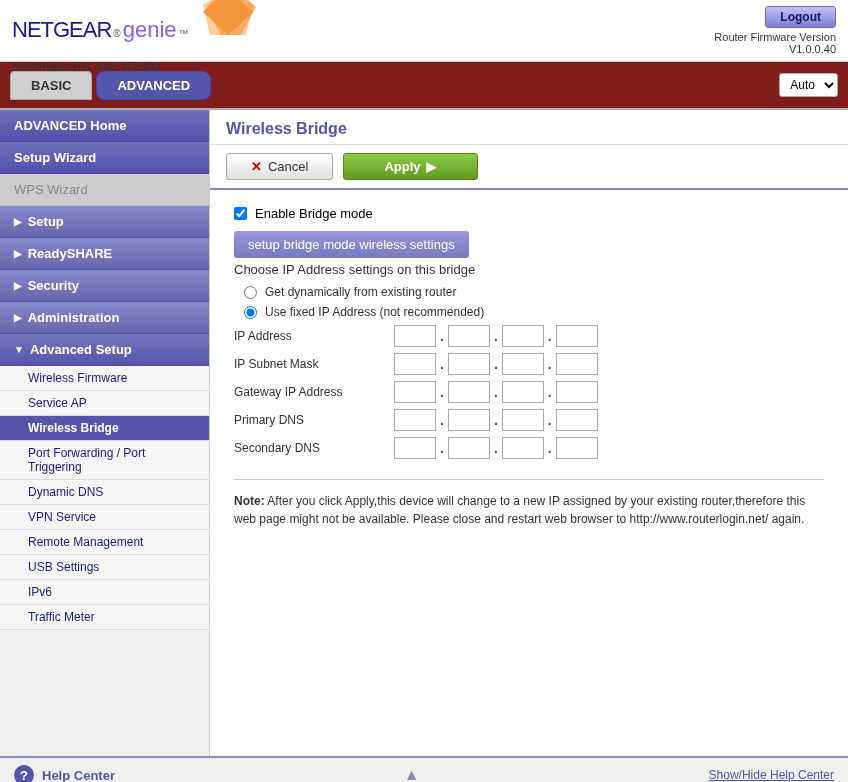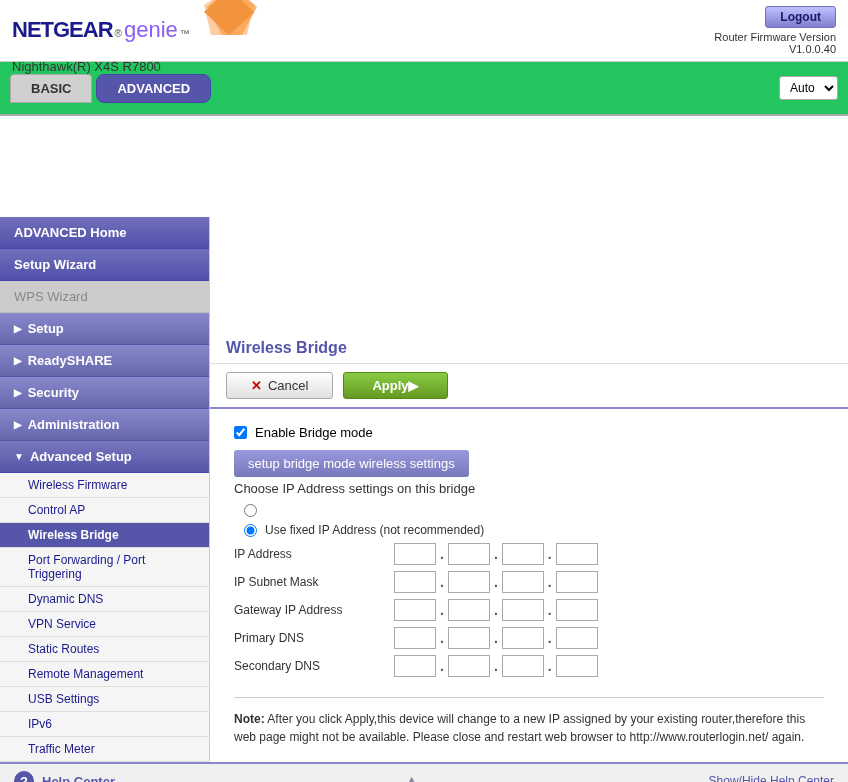--- a/index.html
+++ b/index.html
@@ -1,56 +1,56 @@
 <!DOCTYPE html>
 <html><head>
   <meta charset="utf-8">
   <style>
     * { box-sizing: border-box; margin: 0; padding: 0; }
     body { font-family: Arial, sans-serif; font-size: 13px; background: #fff; width: 848px; height: 782px; overflow: hidden; }
 
     
     .header { background: #fff; display: flex; align-items: center; justify-content: space-between; padding: 6px 12px; border-bottom: 1px solid #ccc; height: 62px; }
     .logo-area { display: flex; align-items: center; gap: 0; }
-    .logo-netgear { font-size: 22px; font-weight: bold; color: #1a1a8c; letter-spacing: -1px; }
+    .logo-netgear { font-size: 22px; font-weight: normal; color: #1a1a8c; letter-spacing: -1px; }
     .logo-genie { font-size: 22px; color: #8b5cf6; font-weight: normal; }
     .logo-r { font-size: 10px; vertical-align: super; color: #555; }
     .logo-tm { font-size: 10px; vertical-align: super; color: #555; }
     .logo-diamond { width: 55px; height: 50px; margin-left: 10px; }
     .device-name { font-size: 13px; color: #333; margin-top: 16px; }
     .header-right { text-align: right; }
     .logout-btn { background: linear-gradient(to bottom, #c0c0ff, #8080cc); border: 1px solid #7070bb; color: #1a1a6c; font-size: 12px; font-weight: bold; padding: 3px 14px; cursor: pointer; border-radius: 3px; }
     .firmware-info { font-size: 11px; color: #333; margin-top: 3px; }
 
     
-    .tab-bar { display: flex; align-items: center; background: #22c55e; border-bottom: 2px solid #aaa; height: 54px; padding: 0 10px; gap: 4px; justify-content: space-between; }
+    .tab-bar { display: flex; align-items: center; background: #7f1d1d; border-bottom: 2px solid #aaa; height: 48px; padding: 0 10px; gap: 4px; justify-content: space-between; }
     .tab-left { display: flex; gap: 4px; }
     .tab { padding: 6px 20px; border: 1px solid #aaa; border-radius: 4px 4px 0 0; font-size: 13px; font-weight: bold; cursor: pointer; background: #d0d0d0; color: #333; }
     .tab.active { background: #5555aa; color: #fff; border-color: #4444aa; border-radius: 8px; }
-    .auto-select { font-size: 12px; border: 1px solid #aaa; padding: 3px 6px; border-radius: 3px; background: #fff; cursor: pointer; }
-
-    
-    .main-layout { display: flex; height: calc(782px - 62px - 38px - 36px); align-items: flex-end; }
+    .auto-select { font-size: 12px; border: 1px solid #aaa; padding: 3px 6px; border-radius: 3px; background: #fff; cursor: pointer; text-align: right; }
+
+    
+    .main-layout { display: flex; height: calc(782px - 62px - 38px - 36px); }
 
     
     .sidebar { width: 210px; background: #f0f0f0; border-right: 1px solid #ccc; overflow-y: auto; flex-shrink: 0; }
     .sidebar-item-main { background: linear-gradient(to bottom, #7070bb, #5050aa); color: #fff; font-weight: bold; font-size: 13px; padding: 8px 14px; cursor: pointer; border-bottom: 1px solid #4444aa; }
     .sidebar-section { background: linear-gradient(to bottom, #8888cc, #6666aa); color: #fff; font-weight: bold; font-size: 13px; padding: 8px 14px; cursor: pointer; border-bottom: 1px solid #5555aa; display: flex; align-items: center; gap: 6px; }
     .sidebar-subsection { background: linear-gradient(to bottom, #7777bb, #5555aa); color: #fff; font-weight: bold; font-size: 13px; padding: 8px 14px; cursor: pointer; border-bottom: 1px solid #4444aa; display: flex; align-items: center; gap: 6px; }
     .sidebar-link { color: #1a1a8c; font-size: 12px; padding: 5px 14px 5px 28px; cursor: pointer; border-bottom: 1px solid #ddd; background: #f5f5f5; display: block; text-decoration: none; }
     .sidebar-link.active { background: #5555aa; color: #fff; font-weight: bold; }
     .wps-item { background: #ccc; color: #888; font-size: 13px; padding: 8px 14px; border-bottom: 1px solid #bbb; }
     .arrow { font-size: 10px; }
 
     
     .content { flex: 1; padding: 0; overflow-y: auto; background: #fff; }
     .page-title { font-size: 16px; color: #5555aa; font-weight: bold; padding: 10px 16px 6px 16px; border-bottom: 1px solid #ddd; }
     .action-bar { display: flex; gap: 10px; padding: 8px 16px; border-bottom: 2px solid #8888cc; background: #fff; }
     .cancel-btn { background: linear-gradient(to bottom, #fff, #e0e0e0); border: 1px solid #aaa; color: #333; font-size: 13px; padding: 5px 24px; cursor: pointer; border-radius: 3px; display: flex; align-items: center; gap: 6px; }
-    .apply-btn { background: linear-gradient(to bottom, #88cc44, #669922); border: 1px solid #558811; color: #fff; font-size: 13px; font-weight: bold; padding: 5px 28px; cursor: pointer; border-radius: 3px; display: flex; align-items: center; }
+    .apply-btn { background: linear-gradient(to bottom, #88cc44, #669922); border: 1px solid #558811; color: #fff; font-size: 13px; font-weight: bold; padding: 5px 40px; cursor: pointer; border-radius: 3px; display: flex; align-items: center; gap: 6px; }
     .x-mark { color: #cc0000; font-weight: bold; }
     .right-arrow { color: #fff; font-weight: bold; }
 
     
     .form-content { padding: 16px 24px; }
     .enable-bridge { display: flex; align-items: center; gap: 8px; margin-bottom: 10px; }
     .setup-bridge-btn { background: linear-gradient(to bottom, #9999dd, #7777bb); color: #fff; border: none; padding: 6px 14px; font-size: 13px; cursor: pointer; border-radius: 3px; margin-bottom: 4px; display: block; }
     .choose-ip { font-size: 13px; color: #333; margin-bottom: 8px; }
     .radio-option { display: flex; align-items: center; gap: 8px; margin-bottom: 6px; font-size: 12px; color: #333; padding-left: 10px; }
     .ip-row { display: flex; align-items: center; margin-bottom: 6px; }
@@ -130,26 +130,25 @@
     </div>
     <div class="sidebar-section">
       <span class="arrow">▶</span>
       <span>Administration</span>
     </div>
     <div class="sidebar-subsection">
       <span class="arrow">▼</span>
       <span>Advanced Setup</span>
     </div>
     <a class="sidebar-link">Wireless Firmware</a>
-    <a class="sidebar-link">Control AP</a>
+    <a class="sidebar-link">Service AP</a>
     <a class="sidebar-link active">Wireless Bridge</a>
     <a class="sidebar-link">Port Forwarding / Port Triggering</a>
     <a class="sidebar-link">Dynamic DNS</a>
     <a class="sidebar-link">VPN Service</a>
-    <a class="sidebar-link">Static Routes</a>
     <a class="sidebar-link">Remote Management</a>
     <a class="sidebar-link">USB Settings</a>
     <a class="sidebar-link">IPv6</a>
     <a class="sidebar-link">Traffic Meter</a>
   </div>
 
   <div class="content">
     <div class="page-title">Wireless Bridge</div>
     <div class="action-bar">
       <button class="cancel-btn">
@@ -165,20 +164,21 @@
     <div class="form-content">
       <div class="enable-bridge">
         <input type="checkbox" checked="" id="enableBridge" style="">
         <label for="enableBridge">Enable Bridge mode</label>
       </div>
       <button class="setup-bridge-btn">setup bridge mode wireless settings</button>
 
       <div class="choose-ip">Choose IP Address settings on this bridge</div>
       <div class="radio-option">
         <input type="radio" name="ipMode" id="dynamic" style="">
+        <label for="dynamic">Get dynamically from existing router</label>
       </div>
       <div class="radio-option">
         <input type="radio" name="ipMode" id="fixed" checked="" style="">
         <label for="fixed">Use fixed IP Address (not recommended)</label>
       </div>
 
       <div class="ip-row">
         <span class="ip-label">IP Address</span>
         <div class="ip-fields">
           <input class="ip-octet" type="text" style="">

